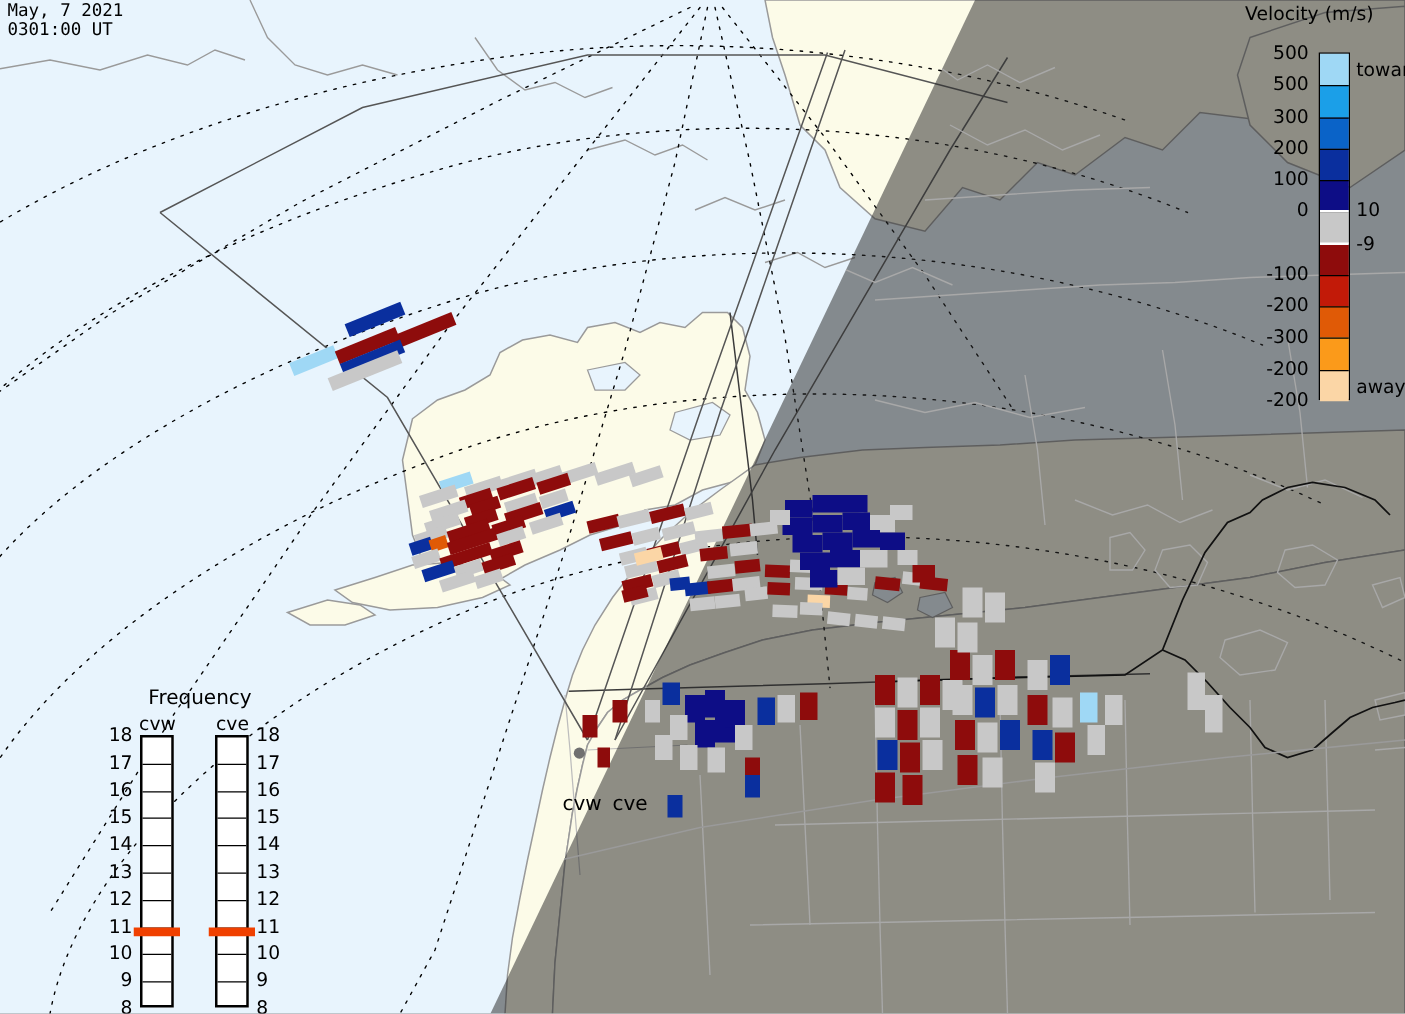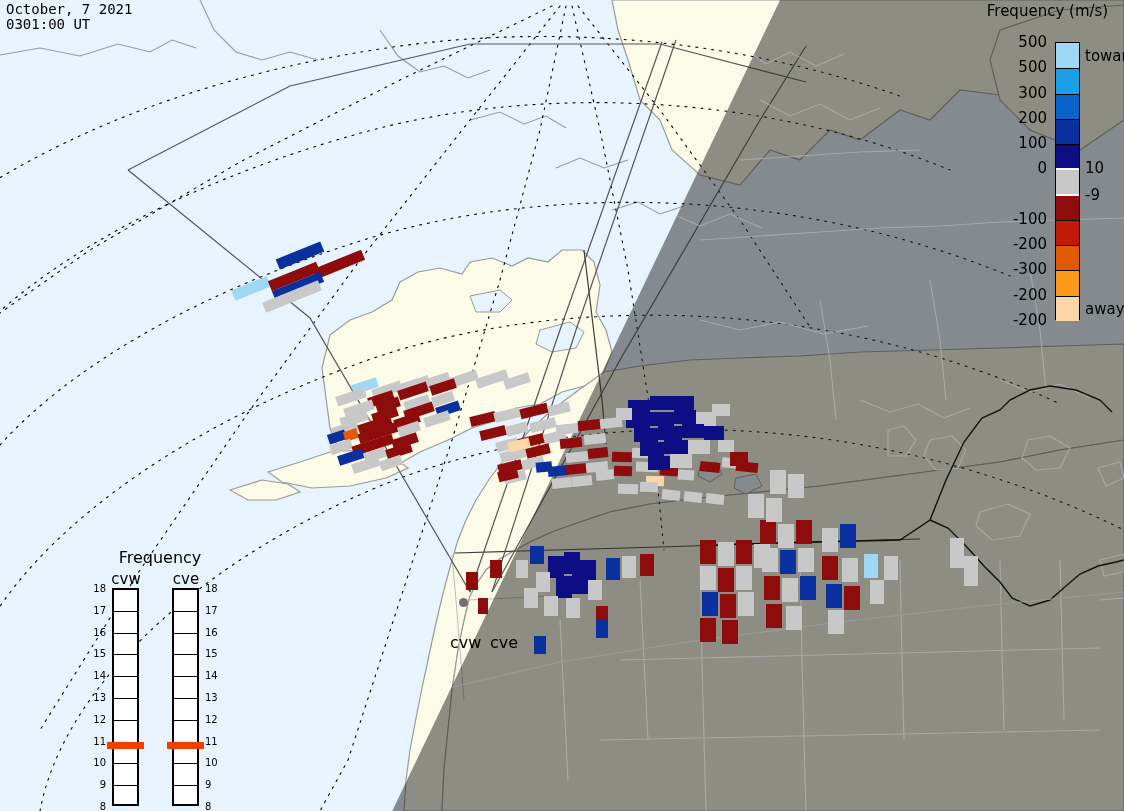--- a/index.html
+++ b/index.html
@@ -42,21 +42,21 @@
           white-space:nowrap;transform:translateY(-50%);}
 
   
   #freq{position:absolute;left:80px;top:548px;width:160px;height:240px;}
   #freq-title{position:absolute;left:0;top:0;width:160px;text-align:center;
               color:#000;font-size:16px;}
   .fcolhdr{position:absolute;top:22px;color:#000;font-size:15px;text-align:center;width:54px;}
   .fbar{position:absolute;top:40px;width:27px;height:218px;
         border:2px solid #000;background:#ffffff;box-sizing:border-box;}
   .ftickline{position:absolute;left:0;width:100%;height:1px;background:#000;}
-  .flabel{position:absolute;color:#000;font-size:10px;
+  .flabel{position:absolute;color:#000;font-size:15px;
           transform:translateY(-50%);white-space:nowrap;}
   .fmark{position:absolute;height:7px;background:#f04000;}
 
   
   .sitelabel{position:absolute;color:#000;font-size:16px;white-space:nowrap;}
   .sitedot{position:absolute;width:9px;height:9px;border-radius:50%;background:#707070;}
 </style>
 </head>
 <body>
 
@@ -380,25 +380,25 @@
         <div class="cell" style="left: 788px; top: 474px; width: 16px; height: 24px; background: rgb(200, 200, 200);"></div>
         <div class="cell" style="left: 748px; top: 494px; width: 16px; height: 24px; background: rgb(200, 200, 200);"></div>
         <div class="cell" style="left: 766px; top: 498px; width: 16px; height: 24px; background: rgb(200, 200, 200);"></div>
       </div>
   </div>
 
   <div class="sitedot" style="left:459px;top:598px;"></div>
   <div class="sitelabel" style="left:450px;top:633px;">cvw</div>
   <div class="sitelabel" style="left:490px;top:633px;">cve</div>
 
-  <div id="datestamp">October, 7 2021
+  <div id="datestamp">May, 7 2021
 0301:00 UT</div>
 
   <div id="cbar">
-    <div id="cbar-title">Frequency (m/s)</div>
+    <div id="cbar-title">Velocity (m/s)</div>
     <div id="cbar-strip">
         <div class="sw" style="top: 0px; height: 25.2727px; background: rgb(159, 216, 245);"></div>
         <div class="sw" style="top: 25.2727px; height: 25.2727px; background: rgb(27, 159, 232); border-top: 1px solid rgb(0, 0, 0);"></div>
         <div class="sw" style="top: 50.5455px; height: 25.2727px; background: rgb(10, 99, 200); border-top: 1px solid rgb(0, 0, 0);"></div>
         <div class="sw" style="top: 75.8182px; height: 25.2727px; background: rgb(10, 47, 158); border-top: 1px solid rgb(0, 0, 0);"></div>
         <div class="sw" style="top: 101.091px; height: 25.2727px; background: rgb(13, 13, 134); border-top: 1px solid rgb(0, 0, 0);"></div>
         <div class="sw" style="top: 126.364px; height: 25.2727px; background: rgb(200, 200, 200); border-top: 1px solid rgb(0, 0, 0);"></div>
         <div class="sw" style="top: 151.636px; height: 25.2727px; background: rgb(142, 12, 12); border-top: 1px solid rgb(0, 0, 0);"></div>
         <div class="sw" style="top: 176.909px; height: 25.2727px; background: rgb(194, 26, 8); border-top: 1px solid rgb(0, 0, 0);"></div>
         <div class="sw" style="top: 202.182px; height: 25.2727px; background: rgb(224, 90, 6); border-top: 1px solid rgb(0, 0, 0);"></div>

